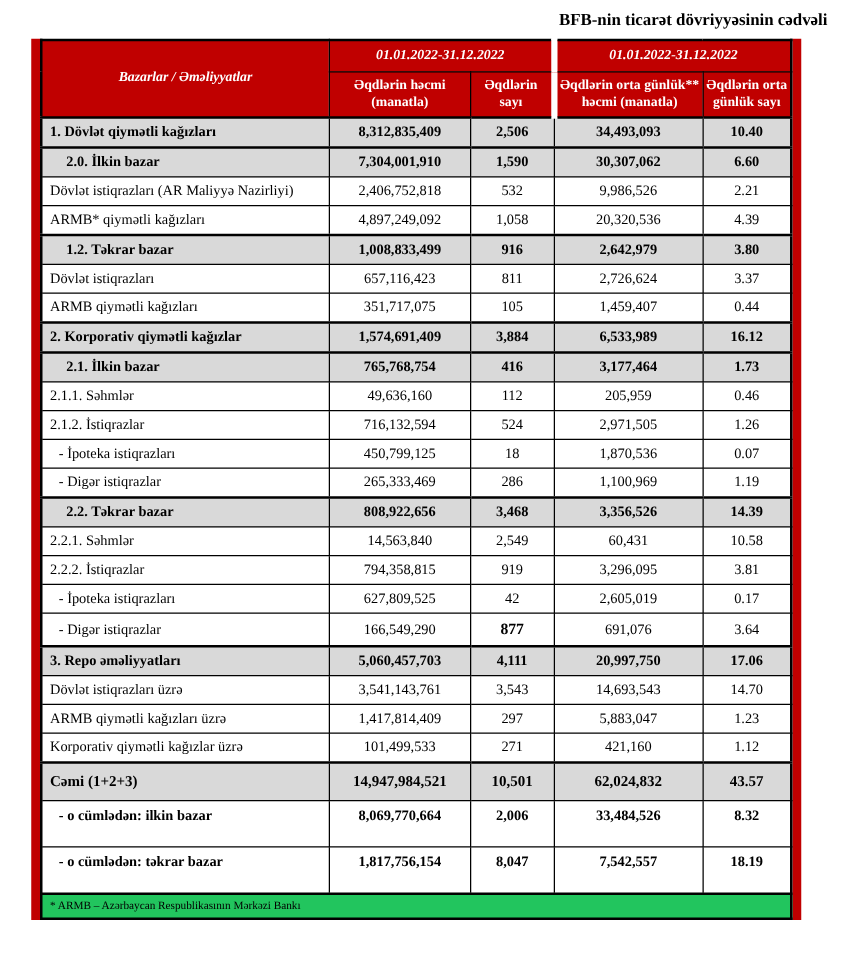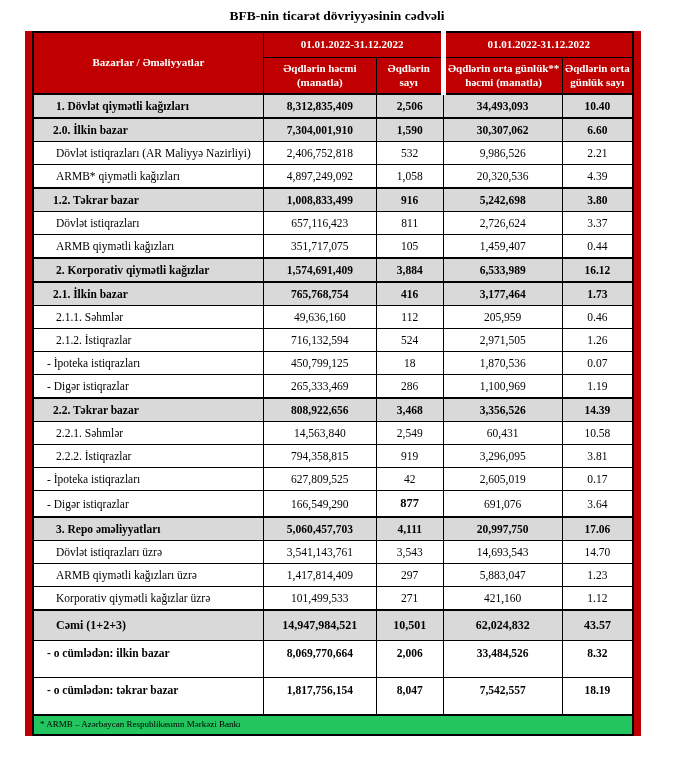--- a/index.html
+++ b/index.html
@@ -10,24 +10,24 @@
   *{box-sizing:border-box;}
   html,body{margin:0;padding:0;}
   body{
     width:678px;
     height:779px;
     background:#ffffff;
     font-family:"Liberation Serif", serif;
     color:#000;
   }
   .title{
-    text-align:center;
+    text-align:right;
     font-weight:bold;
     font-size:13.5px;
-    padding:8px 4px 7px 0;
+    padding:8px 16px 7px 0;
   }
   .frame{
     margin:0 37px 0 25px;
     border-left:7px solid var(--red);
     border-right:7px solid var(--red);
   }
   table{
     width:100%;
     border-collapse:collapse;
     table-layout:fixed;
@@ -44,34 +44,34 @@
   }
   thead th{
     background:var(--red);
     color:#fff;
     font-weight:bold;
     text-align:center;
     font-size:11px;
     line-height:1.25;
     padding:4px 2px;
   }
-  thead tr.period-row th{padding:5px 2px;}
+  thead tr.period-row th{padding:5px 2px;font-style:italic;}
   th.gap-left{border-left:5px solid #ffffff;}
   tbody td{
     font-size:11.5px;
     padding:5px 4px;
     background:#fff;
   }
   tbody td.label{
     text-align:left;
   }
   tbody td.num{
     text-align:center;
   }
-  td.ind0{padding-left:22px;}
+  td.ind0{padding-left:6px;}
   td.ind1{padding-left:13px;}
   td.ind2{padding-left:19px;}
   tr.section td{
     background:var(--gray);
     font-weight:bold;
     border-top:2px solid var(--border);
   }
   tr.total td{
     background:var(--gray);
     font-weight:bold;
@@ -151,21 +151,21 @@
           <td class="label ind0">ARMB* qiymətli kağızları</td>
           <td class="num">4,897,249,092</td>
           <td class="num">1,058</td>
           <td class="num">20,320,536</td>
           <td class="num">4.39</td>
         </tr>
         <tr class="section">
           <td class="label ind2">1.2. Təkrar bazar</td>
           <td class="num">1,008,833,499</td>
           <td class="num">916</td>
-          <td class="num">5,242,698</td>
+          <td class="num">2,642,979</td>
           <td class="num">3.80</td>
         </tr>
         <tr class="plain">
           <td class="label ind0">Dövlət istiqrazları</td>
           <td class="num">657,116,423</td>
           <td class="num">811</td>
           <td class="num">2,726,624</td>
           <td class="num">3.37</td>
         </tr>
         <tr class="plain">

